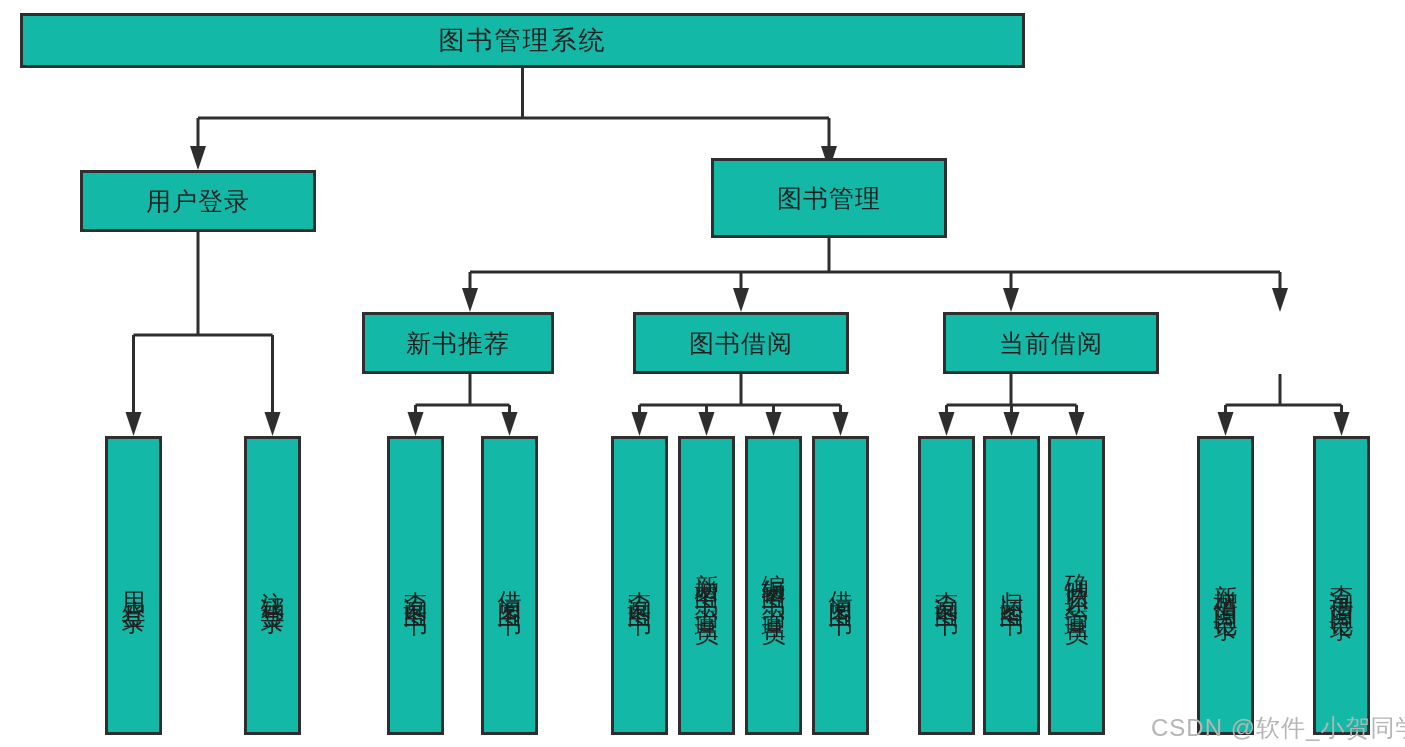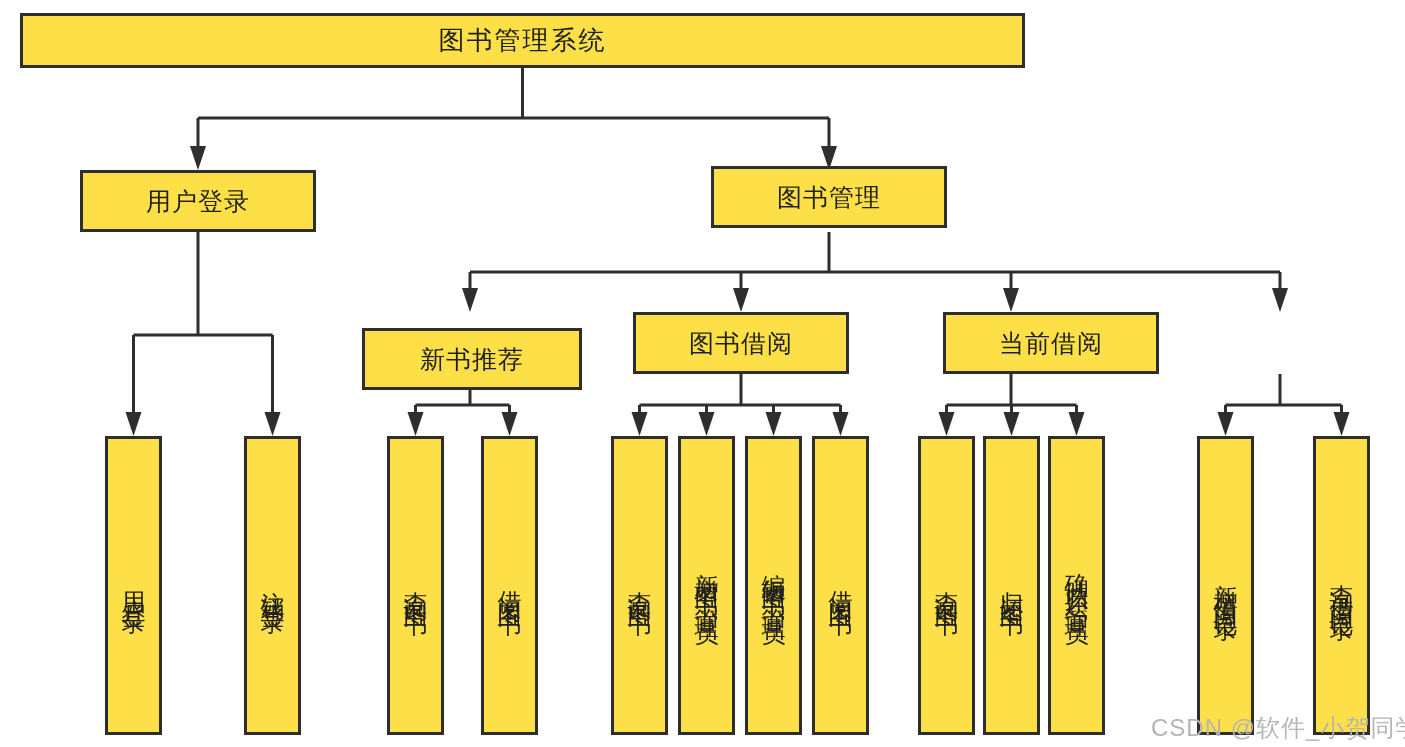--- a/index.html
+++ b/index.html
@@ -5,21 +5,21 @@
   html,body{margin:0;padding:0;background:#ffffff;}
   .canvas{
     position:relative;width:1405px;height:747px;background:#ffffff;
     font-family:"Liberation Sans",sans-serif;overflow:hidden;
   }
   .connector-layer{position:absolute;left:0;top:0;z-index:0;}
   .connector-layer path{fill:none;stroke:#2e2e2e;stroke-width:3;}
   .connector-layer polygon{fill:#2e2e2e;stroke:none;}
   .box{
     position:absolute;box-sizing:border-box;border:3px solid #2e2e2e;
-    background:#fde047;display:flex;align-items:center;justify-content:center;
+    background:#14b8a6;display:flex;align-items:center;justify-content:center;
     color:#1f1f1f;z-index:1;
   }
   .hlabel{font-size:25px;letter-spacing:1px;white-space:nowrap;}
   .root-label{font-size:26px;letter-spacing:2px;}
   .vlabel{
     writing-mode:vertical-rl;text-orientation:mixed;
     font-size:24px;letter-spacing:7px;line-height:1;
   }
   .watermark{
     position:absolute;left:1151px;top:712px;z-index:2;
@@ -81,25 +81,25 @@
     </g>
   </svg>
 
   <div class="box" style="left:20px;top:13px;width:1005px;height:55px;">
     <span class="hlabel root-label">图书管理系统</span>
   </div>
 
   <div class="box" style="left:80px;top:170px;width:236px;height:62px;">
     <span class="hlabel">用户登录</span>
   </div>
-  <div class="box" style="left:711px;top:166px;width:236px;height:62px;text-align:center;">
+  <div class="box" style="left:711px;top:158px;width:236px;height:80px;text-align:center;">
     <span class="hlabel">图书管理</span>
   </div>
 
-  <div class="box" style="left:362px;top:328px;width:220px;height:62px;">
+  <div class="box" style="left:362px;top:312px;width:192px;height:62px;">
     <span class="hlabel">新书推荐</span>
   </div>
   <div class="box" style="left:633px;top:312px;width:216px;height:62px;align-items:center;">
     <span class="hlabel">图书借阅</span>
   </div>
   <div class="box" style="left:903px;top:312px;width:216px;height:62px;margin-left:40px;">
     <span class="hlabel">当前借阅</span>
   </div>
 
   <div class="box" style="left:105px;top:436px;width:57px;height:299px;">

